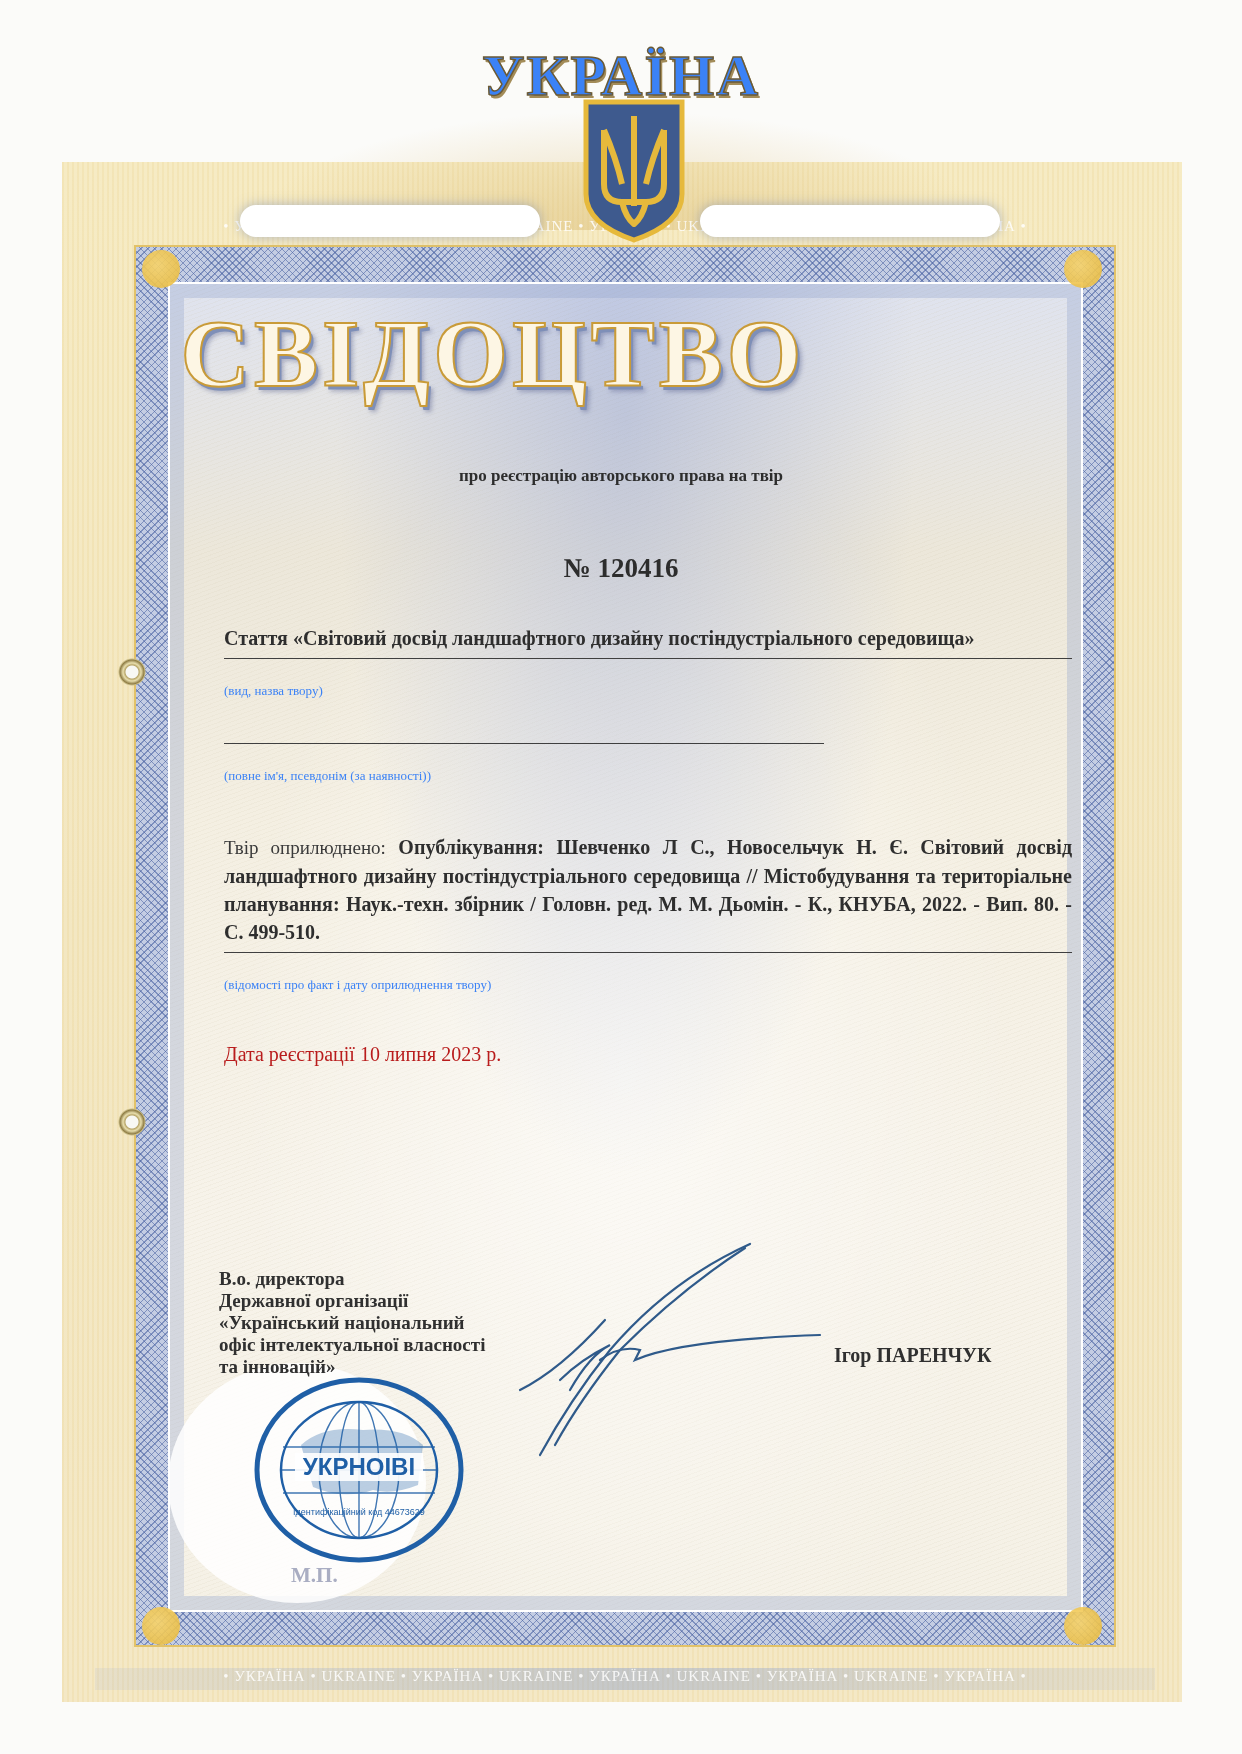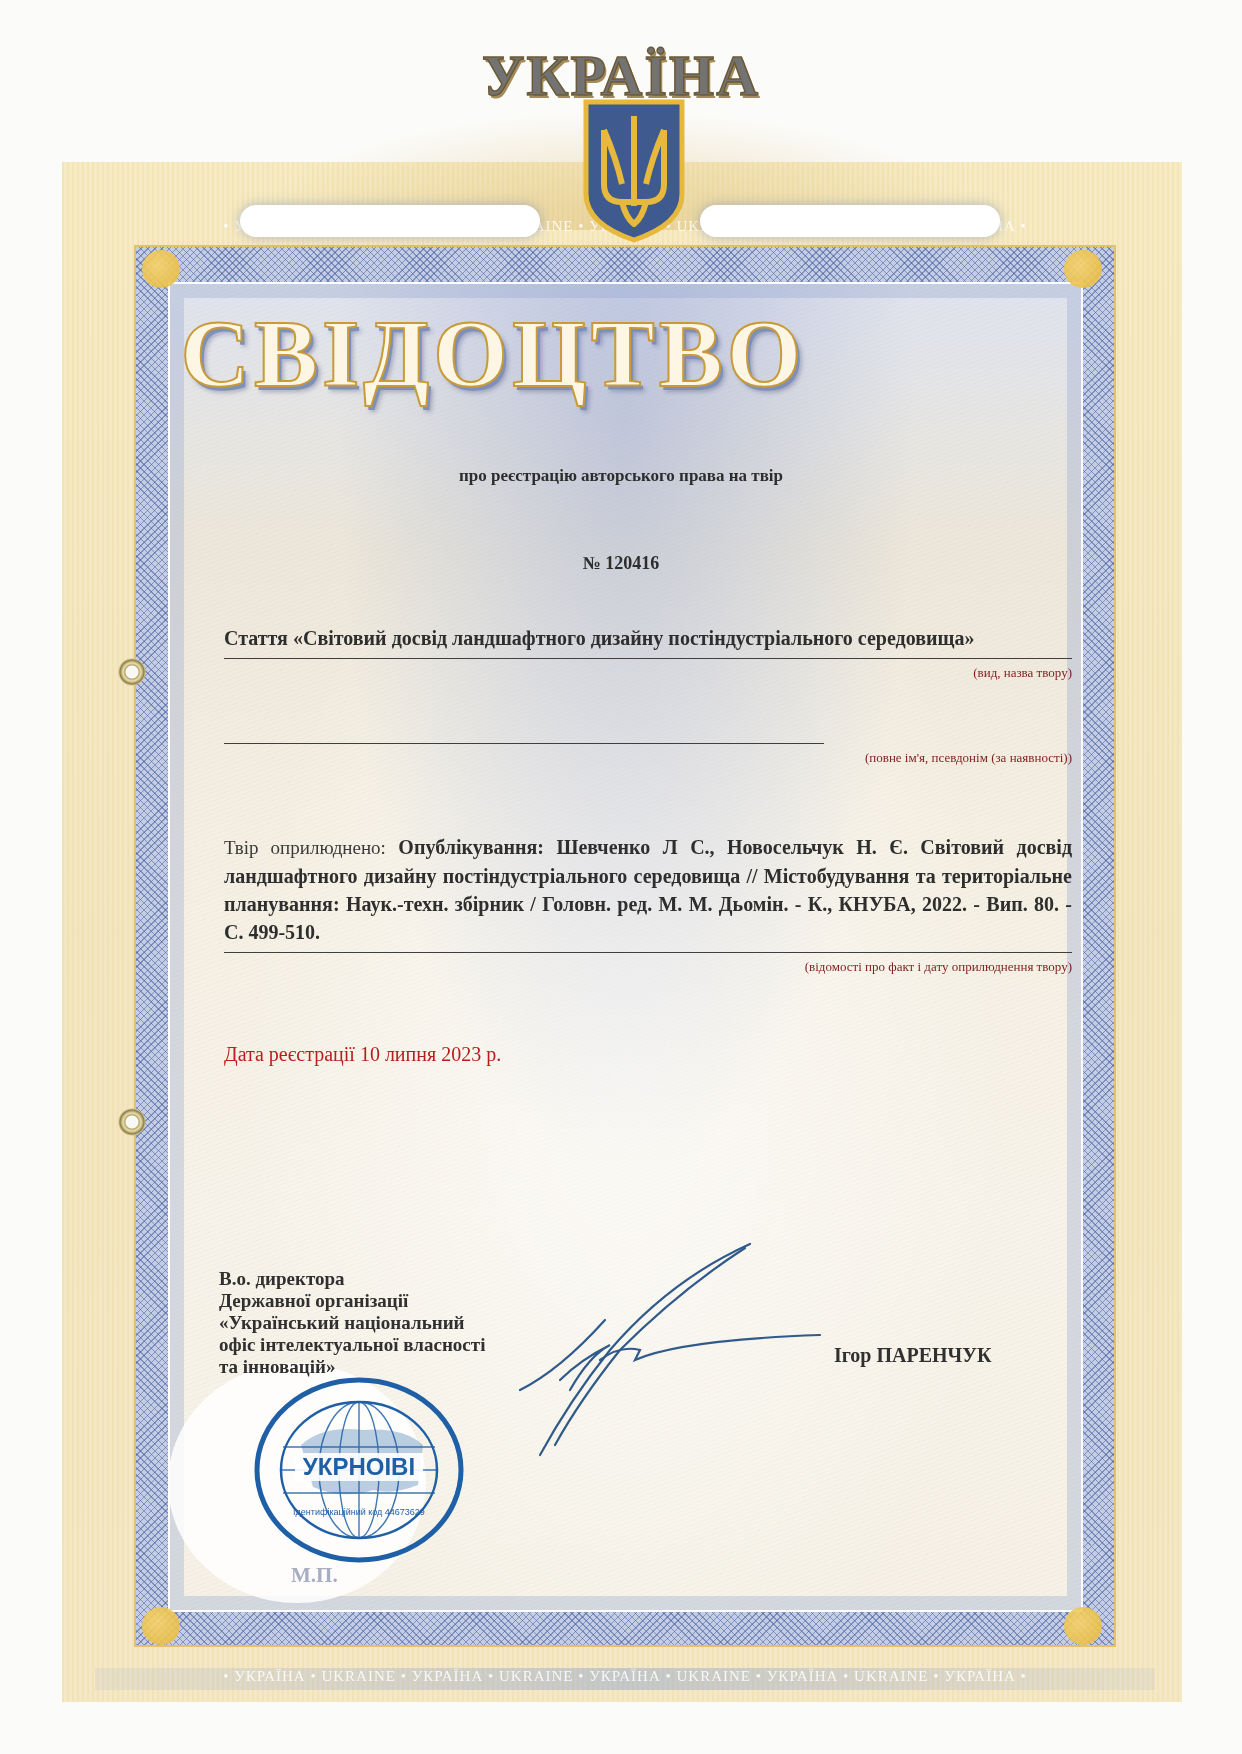--- a/index.html
+++ b/index.html
@@ -44,41 +44,41 @@
     background:radial-gradient(circle at 40% 40%, #f7d36a, #e8b93a); opacity:0.9; }
   .ribbon { position:absolute; top:205px; height:32px; background:#fff;
     border-radius:16px; box-shadow:0 0 12px rgba(110,130,180,0.5); }
   .header-wave {
     position:absolute; left:250px; top:110px; width:740px; height:120px;
     background:radial-gradient(ellipse at 50% 100%, rgba(220,190,120,0.55) 0%, rgba(220,190,120,0.0) 70%);
   }
   .country-title {
     position:absolute; left:0; width:1242px; top:42px; text-align:center;
     font-size:58px; font-weight:bold; letter-spacing:2px;
-    color:#737373; -webkit-text-stroke:1.5px #6b5a35;
+    color:#3b82f6; -webkit-text-stroke:1.5px #6b5a35;
     text-shadow: 2px 3px 0 #a38c59;
     transform: perspective(600px);
   }
   .coat-of-arms { position:absolute; left:582px; top:98px; width:104px; height:146px; }
   .doc-title {
     position:absolute; left:0; width:986px; top:298px; text-align:center;
     font-size:96px; font-weight:bold; letter-spacing:4px;
     color:#fdf6e4;
     -webkit-text-stroke:2px #c99b38;
     text-shadow: 3px 4px 0 #7e8fb8, 5px 6px 4px rgba(60,70,120,0.35);
   }
   .subtitle { position:absolute; left:0; width:1242px; top:466px; text-align:center;
     font-size:17px; font-weight:bold; color:#2d2d2d; }
   .cert-number { position:absolute; left:0; width:1242px; top:553px; text-align:center;
-    font-size:18px; font-weight:bold; color:#2d2d2d; }
+    font-size:27px; font-weight:bold; color:#2d2d2d; }
   .field { position:absolute; left:224px; width:848px; }
   .field-value { font-size:20px; font-weight:bold; line-height:36px; text-align:justify; color:#2e2e2e; }
   .field-label-inline { font-weight:normal; font-size:19px; color:#3a3a3a; }
   .rule { height:0; border-top:1.5px solid #3f3f3f; margin-top:2px; }
-  .caption { text-align:right; font-size:13px; color:#7f1d1d; margin-top:6px; }
+  .caption { text-align:left; font-size:13px; color:#3b82f6; margin-top:24px; }
   .reg-date { position:absolute; left:224px; top:1043px; font-size:20px; color:#b91c1c; }
   .signatory { position:absolute; left:219px; top:1268px; font-size:19px; font-weight:bold; line-height:22px; color:#303030; }
   .signer-name { position:absolute; left:834px; top:1344px; font-size:20px; font-weight:bold; color:#303030; }
   .stamp-bg { position:absolute; left:168px; top:1363px; width:258px; height:240px; border-radius:50%;
     background:rgba(255,255,255,0.85); }
   .stamp { position:absolute; left:253px; top:1375px; width:212px; height:190px; }
   .mp-label { position:absolute; left:291px; top:1563px; font-size:21px; font-weight:bold; color:#a9adc2; }
   .signature { position:absolute; left:500px; top:1240px; width:340px; height:220px; }
   .grommet { position:absolute; width:28px; height:28px; border-radius:50%;
     background:radial-gradient(circle, #f8f8f4 0 6px, #b8a66a 7px, #e9dfae 9px, #8f7d45 12px, #c8bb86 13px, transparent 14px); }

